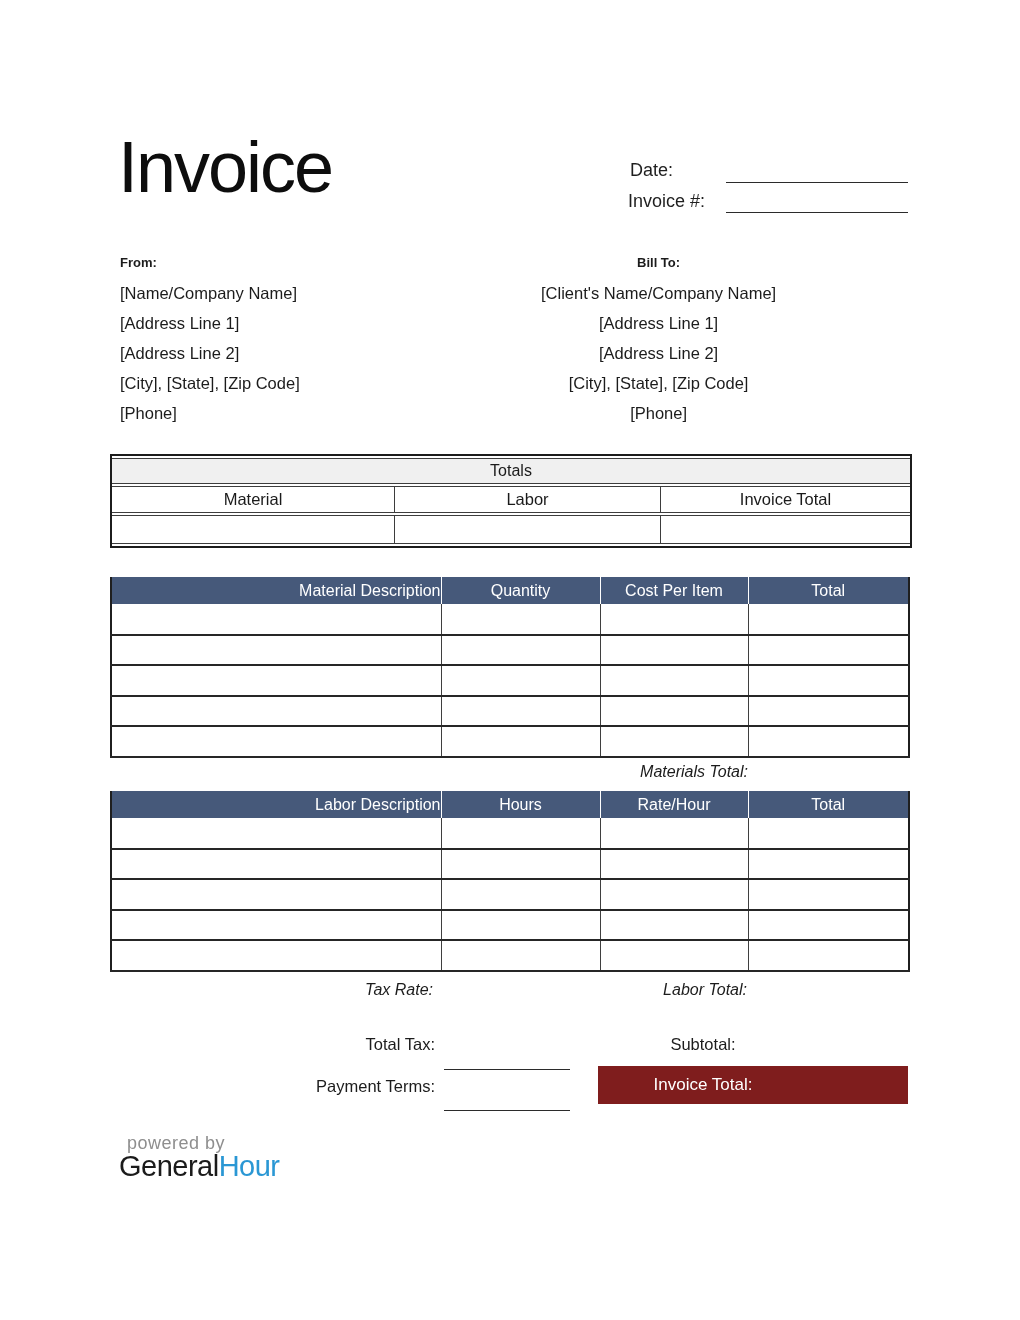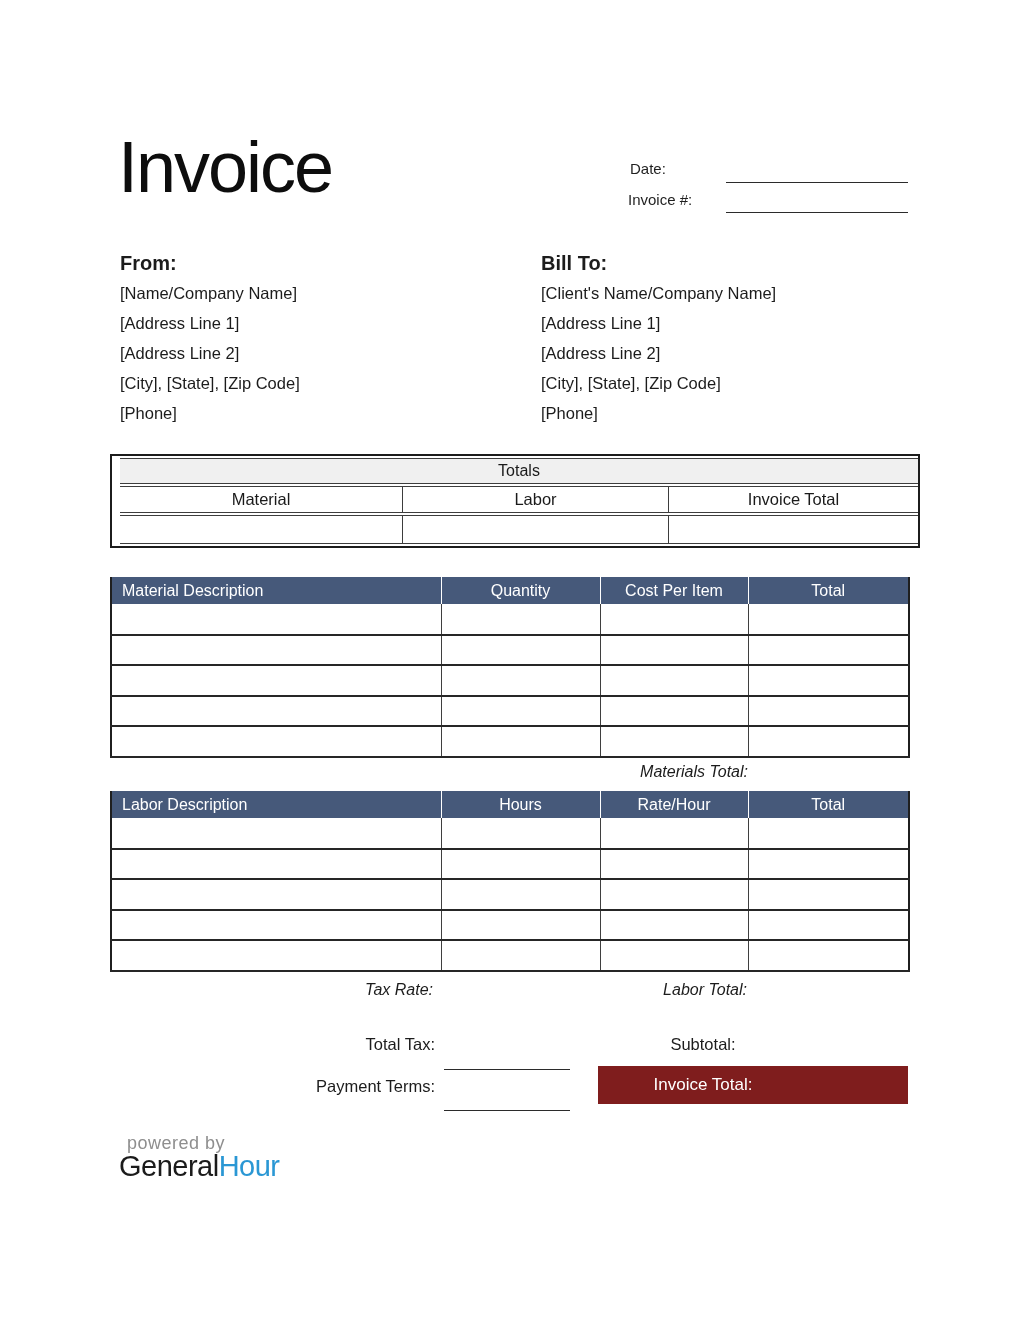--- a/index.html
+++ b/index.html
@@ -18,40 +18,39 @@
   
   .title {
     left: 118px; top: 130px;
     font-size: 72px;
     letter-spacing: -2px;
     color: #0d0d0d;
     line-height: 1.05;
   }
 
   
-  .meta-label { font-size: 15px; color: #1f1f1f; }
+  .meta-label { font-size: 18px; color: #1f1f1f; }
   .meta-line {
     border-bottom: 1px solid #2b2b2b;
     height: 1px; width: 182px;
   }
 
   
   .addr-block { font-size: 16.5px; line-height: 30px; color: #1c1c1c; }
-  .addr-heading { font-weight: bold; font-size: 20px; }
+  .addr-heading { font-weight: bold; font-size: 13px; }
 
   
   .totals-table {
     border-collapse: separate;
     border-spacing: 0 2px;
     border: 2px solid #1c1c1c;
     width: 798px;
     table-layout: fixed;
     background: #fff;
     font-size: 16.5px;
-    padding-left: 8px;
   }
   .totals-table td {
     border-top: 1px solid #3d3d3d;
     border-bottom: 1px solid #3d3d3d;
     text-align: center;
     vertical-align: middle;
   }
   .totals-table td + td { border-left: 1px solid #3d3d3d; }
   .totals-title-cell { background: #f0f0f0; height: 26px; font-size: 16px; }
   .totals-label-row td { height: 27px; }
@@ -68,21 +67,21 @@
   }
   .items-table thead th {
     background: #46597a;
     color: #ffffff;
     font-weight: normal;
     height: 27px;
     text-align: center;
     vertical-align: middle;
     border: none;
   }
-  .items-table thead th:first-child { text-align: left; padding-left: 10px; }
+  .items-table thead th:first-child { text-align: right; padding-left: 10px; }
   .items-table thead th + th { border-left: 1px solid #ffffff; }
   .items-table tbody tr { height: 30.6px; }
   .items-table tbody td {
     border-left: 1px solid #3f3f3f;
     border-bottom: 2px solid #262626;
   }
   .items-table tbody td:first-child { border-left: none; }
 
   .italic-label { font-style: italic; font-size: 16px; color: #1c1c1c; }
   .sum-label { font-size: 16.5px; color: #1c1c1c; }
@@ -134,21 +133,21 @@
 
   <div class="abs addr-block" style="left:120px; top:248px;">
     <div class="addr-heading">From:</div>
     <div>[Name/Company Name]</div>
     <div>[Address Line 1]</div>
     <div>[Address Line 2]</div>
     <div>[City], [State], [Zip Code]</div>
     <div>[Phone]</div>
   </div>
 
-  <div class="abs addr-block" style="left:541px; top:248px;">
+  <div class="abs addr-block" style="left:541px; top:248px;text-align:center;">
     <div class="addr-heading">Bill To:</div>
     <div>[Client's Name/Company Name]</div>
     <div>[Address Line 1]</div>
     <div>[Address Line 2]</div>
     <div>[City], [State], [Zip Code]</div>
     <div>[Phone]</div>
   </div>
 
   <table class="abs totals-table" style="left:110px; top:454px;">
     <colgroup>

